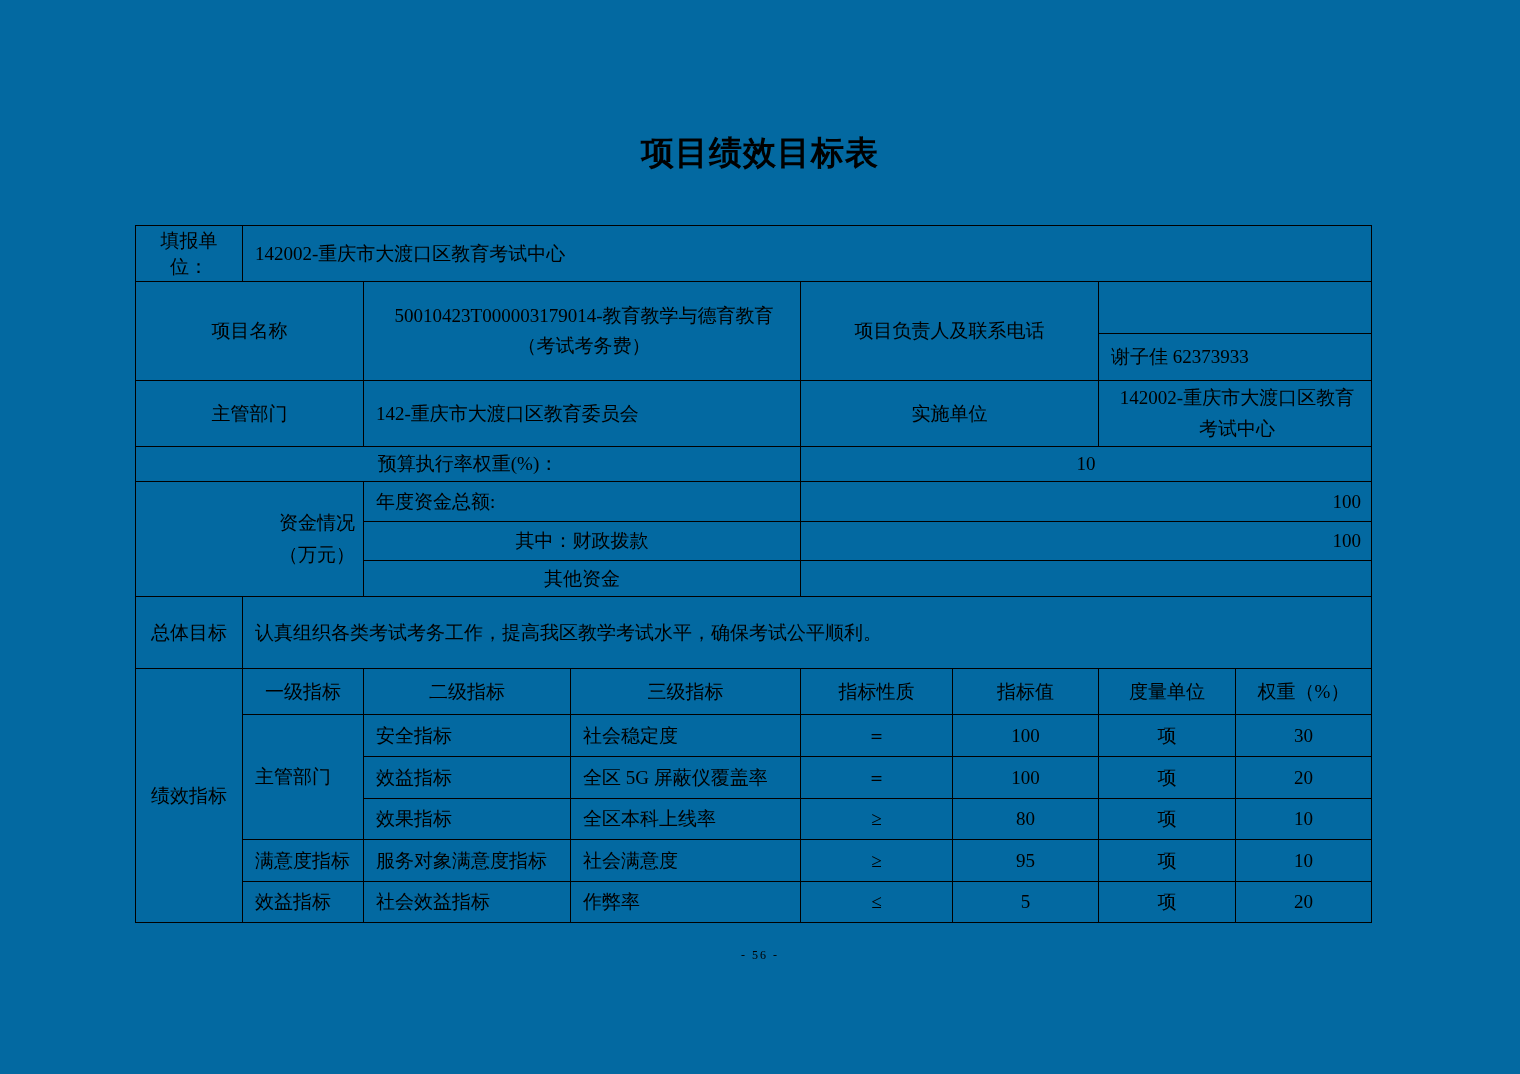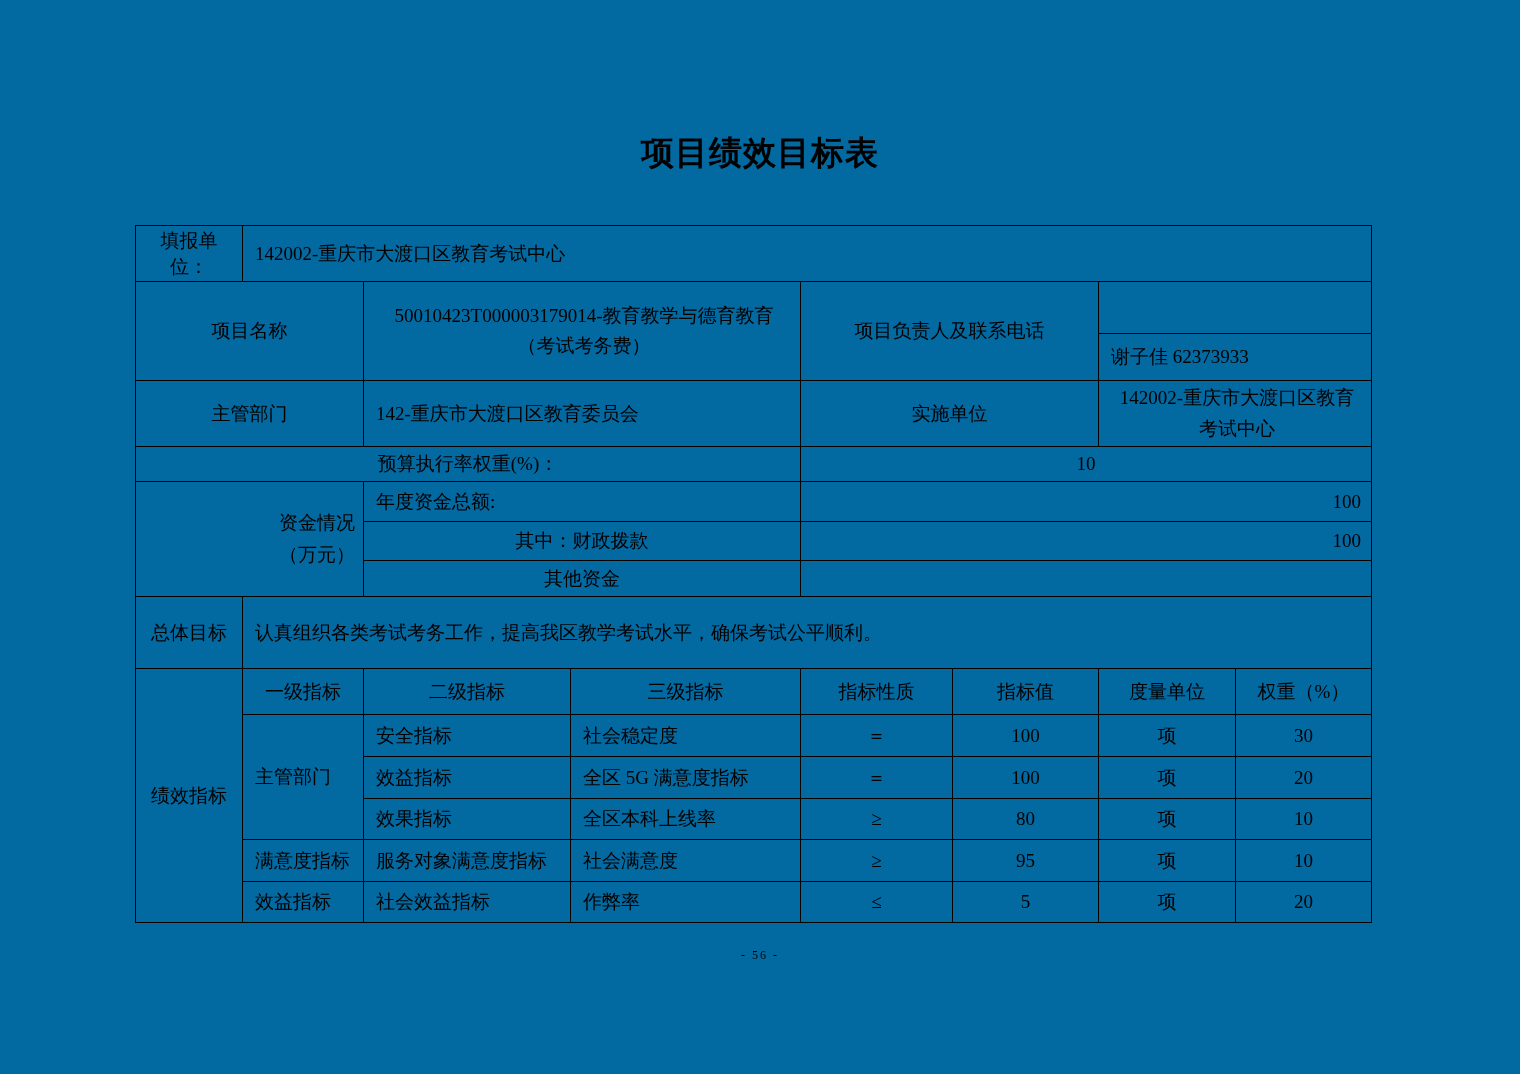--- a/index.html
+++ b/index.html
@@ -154,21 +154,21 @@
       <td class="l">安全指标</td>
       <td class="l">社会稳定度</td>
       <td class="c">＝</td>
       <td class="c">100</td>
       <td class="c">项</td>
       <td class="c">30</td>
     </tr>
 
     <tr style="height:42px">
       <td class="l">效益指标</td>
-      <td class="l">全区 5G 满意度指标</td>
+      <td class="l">全区 5G 屏蔽仪覆盖率</td>
       <td class="c">＝</td>
       <td class="c">100</td>
       <td class="c">项</td>
       <td class="c">20</td>
     </tr>
 
     <tr style="height:41px">
       <td class="l">效果指标</td>
       <td class="l">全区本科上线率</td>
       <td class="c">≥</td>

